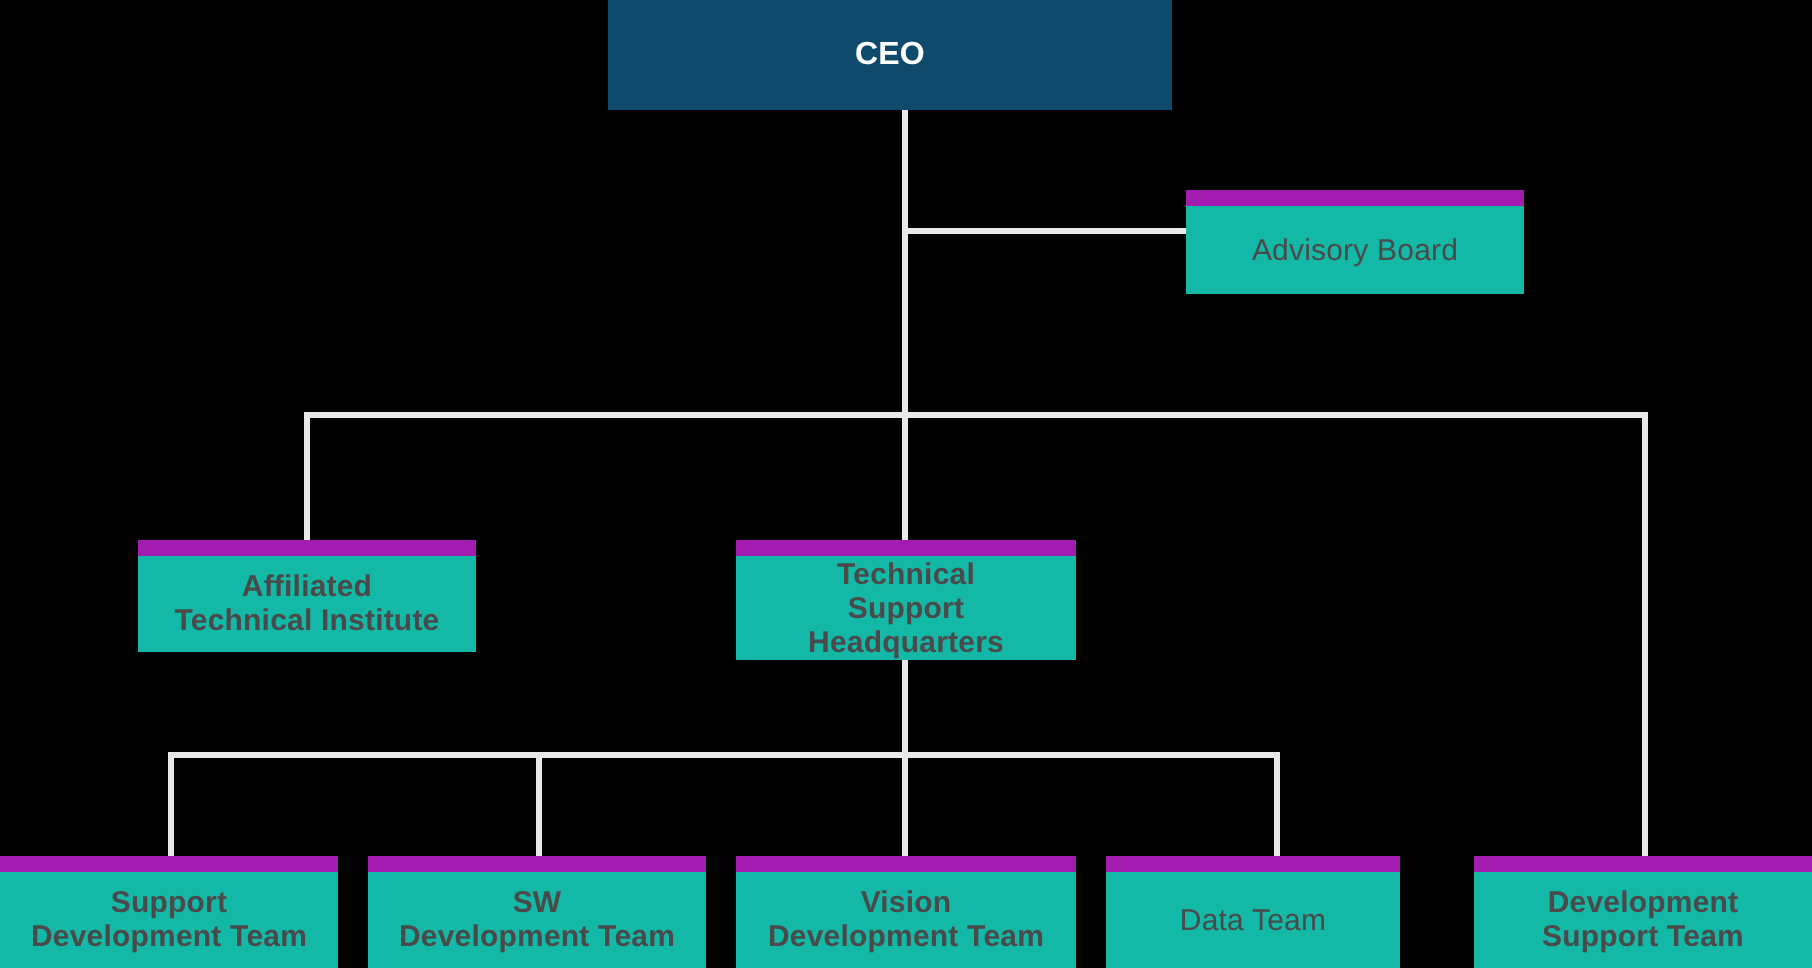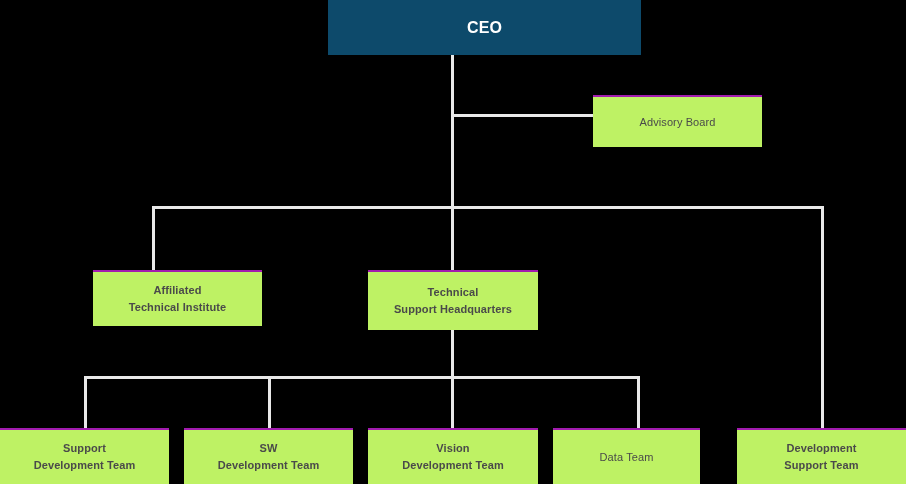--- a/index.html
+++ b/index.html
@@ -25,50 +25,50 @@
     position: absolute;
     background: #e9e9e9;
   }
   .vline { width: 3px; }
   .hline { height: 3px; }
 
   
   .node {
     position: absolute;
     box-sizing: border-box;
-    background: #bef264;
-    border-top: 2px solid #a21caf;
+    background: #14b8a6;
+    border-top: 8px solid #a21caf;
     display: flex;
     align-items: center;
     justify-content: center;
     text-align: center;
     color: #4a4a4a;
-    font-size: 11px;
+    font-size: 15px;
     line-height: 17px;
     letter-spacing: 0.1px;
   }
   .node .label {
     display: block;
     padding: 0 6px;
   }
   .node.bold .label { font-weight: bold; }
   .node.regular .label { font-weight: normal; }
 
   .node.root {
     background: #0d4a6b;
     border-top: none;
     color: #ffffff;
     font-size: 16px;
     font-weight: bold;
   }
 
   
-  #node-ceo            { left: 328px; top: 0px;   width: 313px; height: 55px; text-align: right; }
+  #node-ceo            { left: 304px; top: 0px;   width: 282px; height: 55px; text-align: right; }
   #node-advisory-board { left: 593px; top: 95px;  width: 169px; height: 52px; }
-  #node-affiliated     { left: 69px;  top: 270px; width: 169px; height: 56px; margin-left: 24px; }
+  #node-affiliated     { left: 69px;  top: 270px; width: 169px; height: 56px; }
   #node-technical      { left: 368px; top: 270px; width: 170px; height: 60px; }
 
   #node-system     { left: 0px;   top: 428px; width: 169px; height: 56px; }
   #node-sw         { left: 184px; top: 428px; width: 169px; height: 56px; }
   #node-vision     { left: 368px; top: 428px; width: 170px; height: 56px; }
   #node-data       { left: 553px; top: 428px; width: 147px; height: 56px; }
   #node-management { left: 737px; top: 428px; width: 169px; height: 56px; }
 
   
   #line-ceo-drop        { left: 451px; top: 55px;  height: 64px; }

